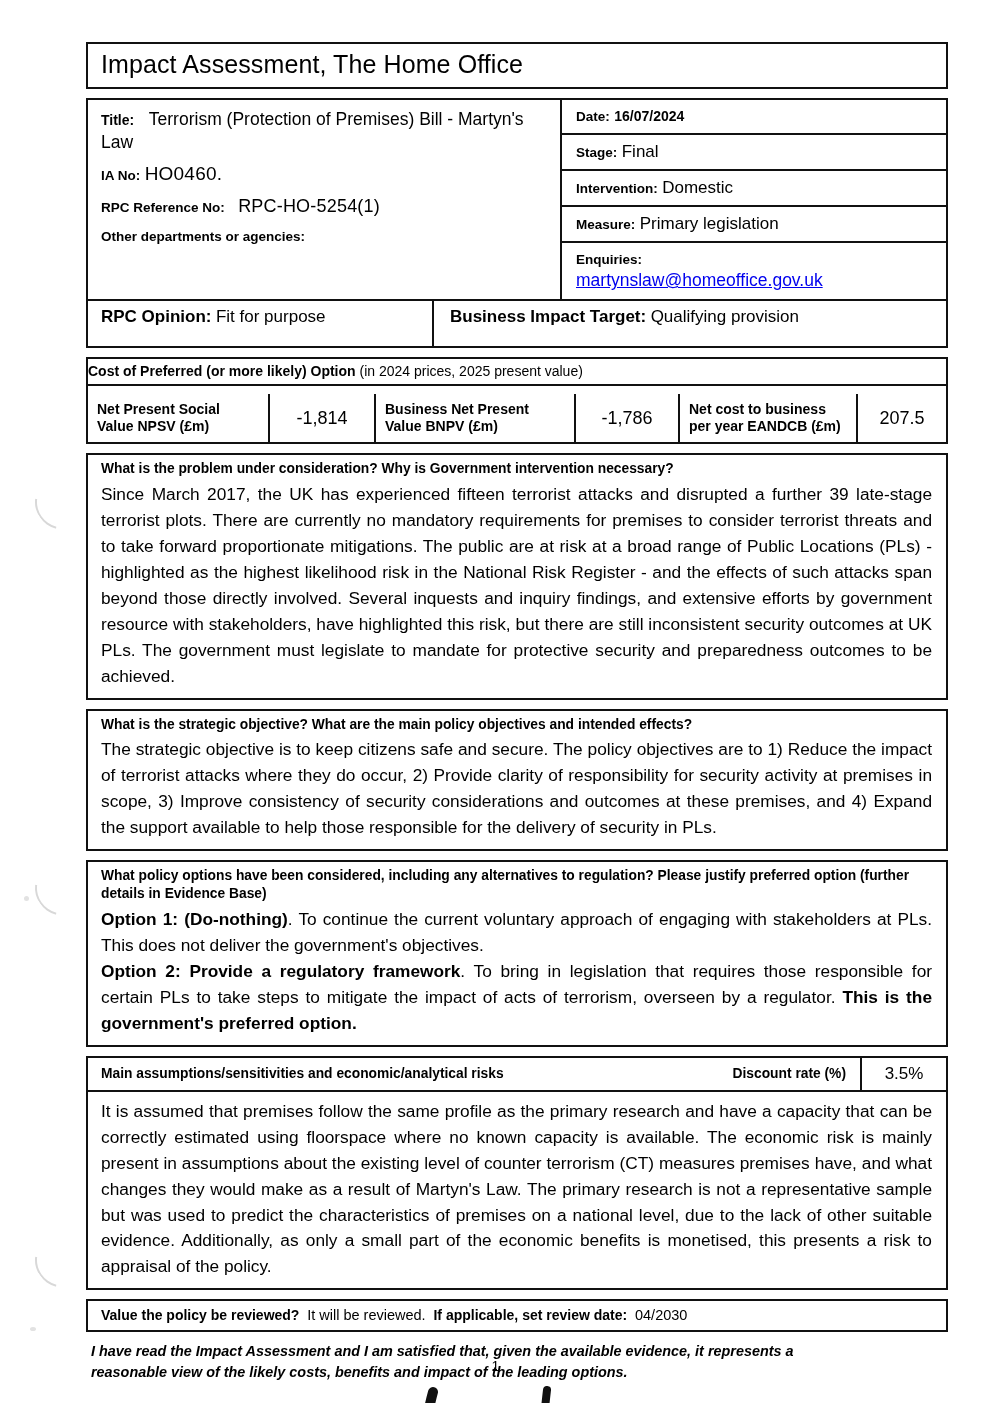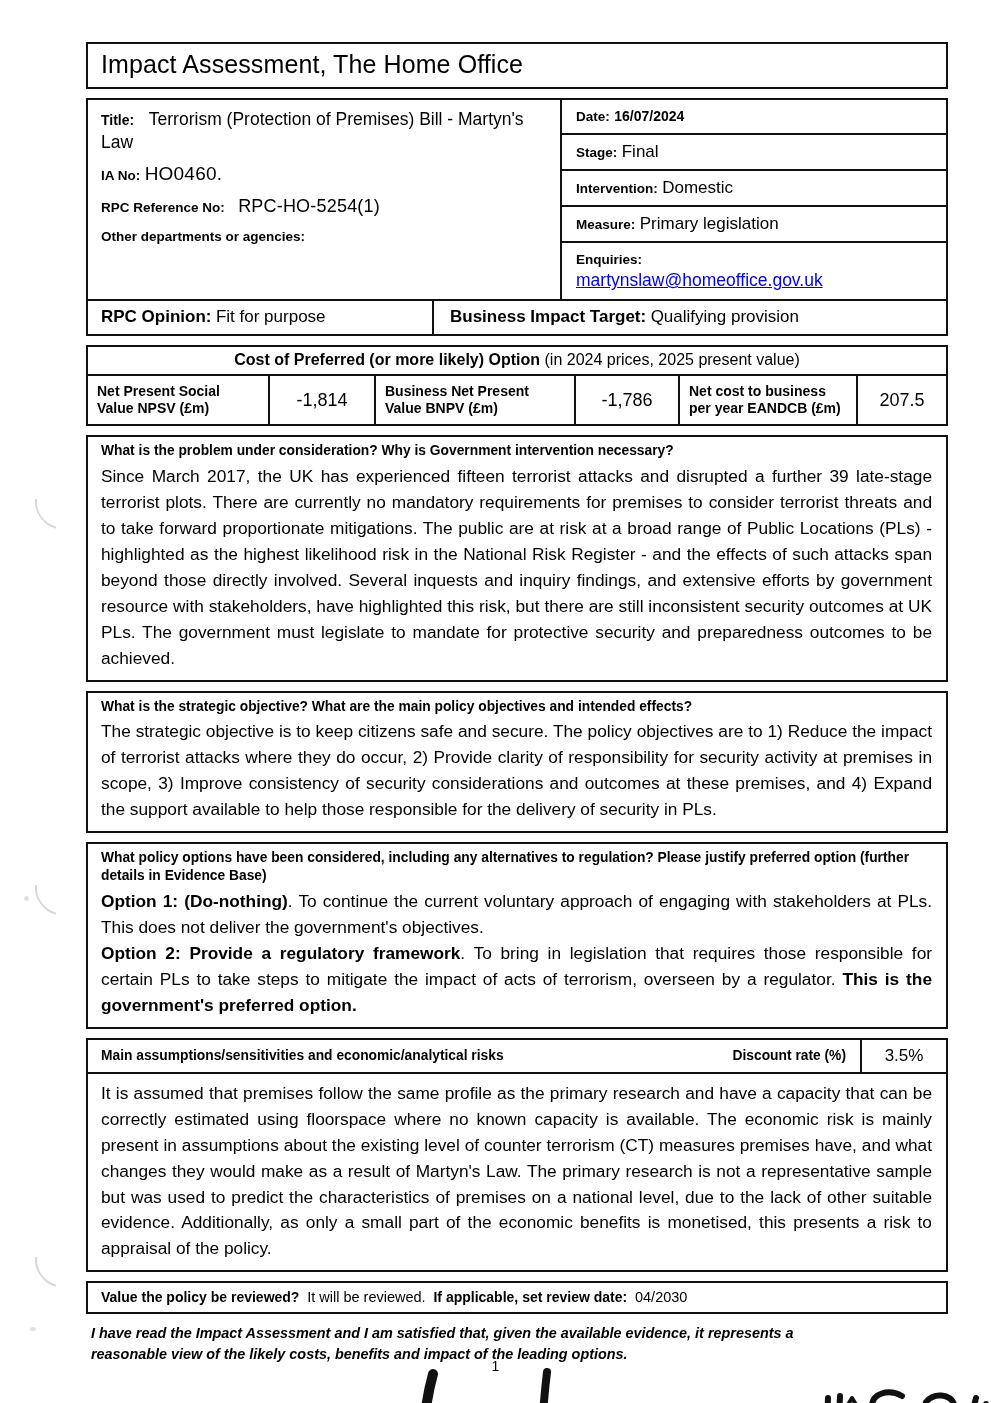--- a/index.html
+++ b/index.html
@@ -105,39 +105,40 @@
   .info-cell .val { font-size: 17px; }
   #info-date .val { font-weight: bold; font-size: 14px; }
   .email-link {
     font-size: 17.5px;
     text-decoration: underline;
     display: block;
     margin-top: 1px;
   }
 
   
-  #opinion-row .cell { padding: 6px 12px 7px 13px; }
+  #opinion-row .cell { padding: 6px 12px 19px 13px; }
   #opinion-row .op-left { width: 344px; }
   #opinion-row .op-right { flex: 1; padding-left: 16px; }
   #opinion-row .lab { font-size: 17px; }
   #opinion-row .val { font-size: 17px; }
 
   
   .cost-title {
-    text-align: center;
-    font-size: 16px;
+    text-align: left;
+    font-size: 14px;
     font-weight: bold;
     padding: 4px 0 5px 0;
   }
   .cost-title .sub { font-weight: normal; }
   .cost-row .cell {
     display: flex;
     align-items: center;
     padding: 0 9px;
     min-height: 48px;
+    margin-top: 8px;
   }
   .cost-lab {
     font-weight: bold;
     font-size: 14px;
     line-height: 1.23;
   }
   .cost-num {
     font-size: 18px;
     justify-content: center;
   }

